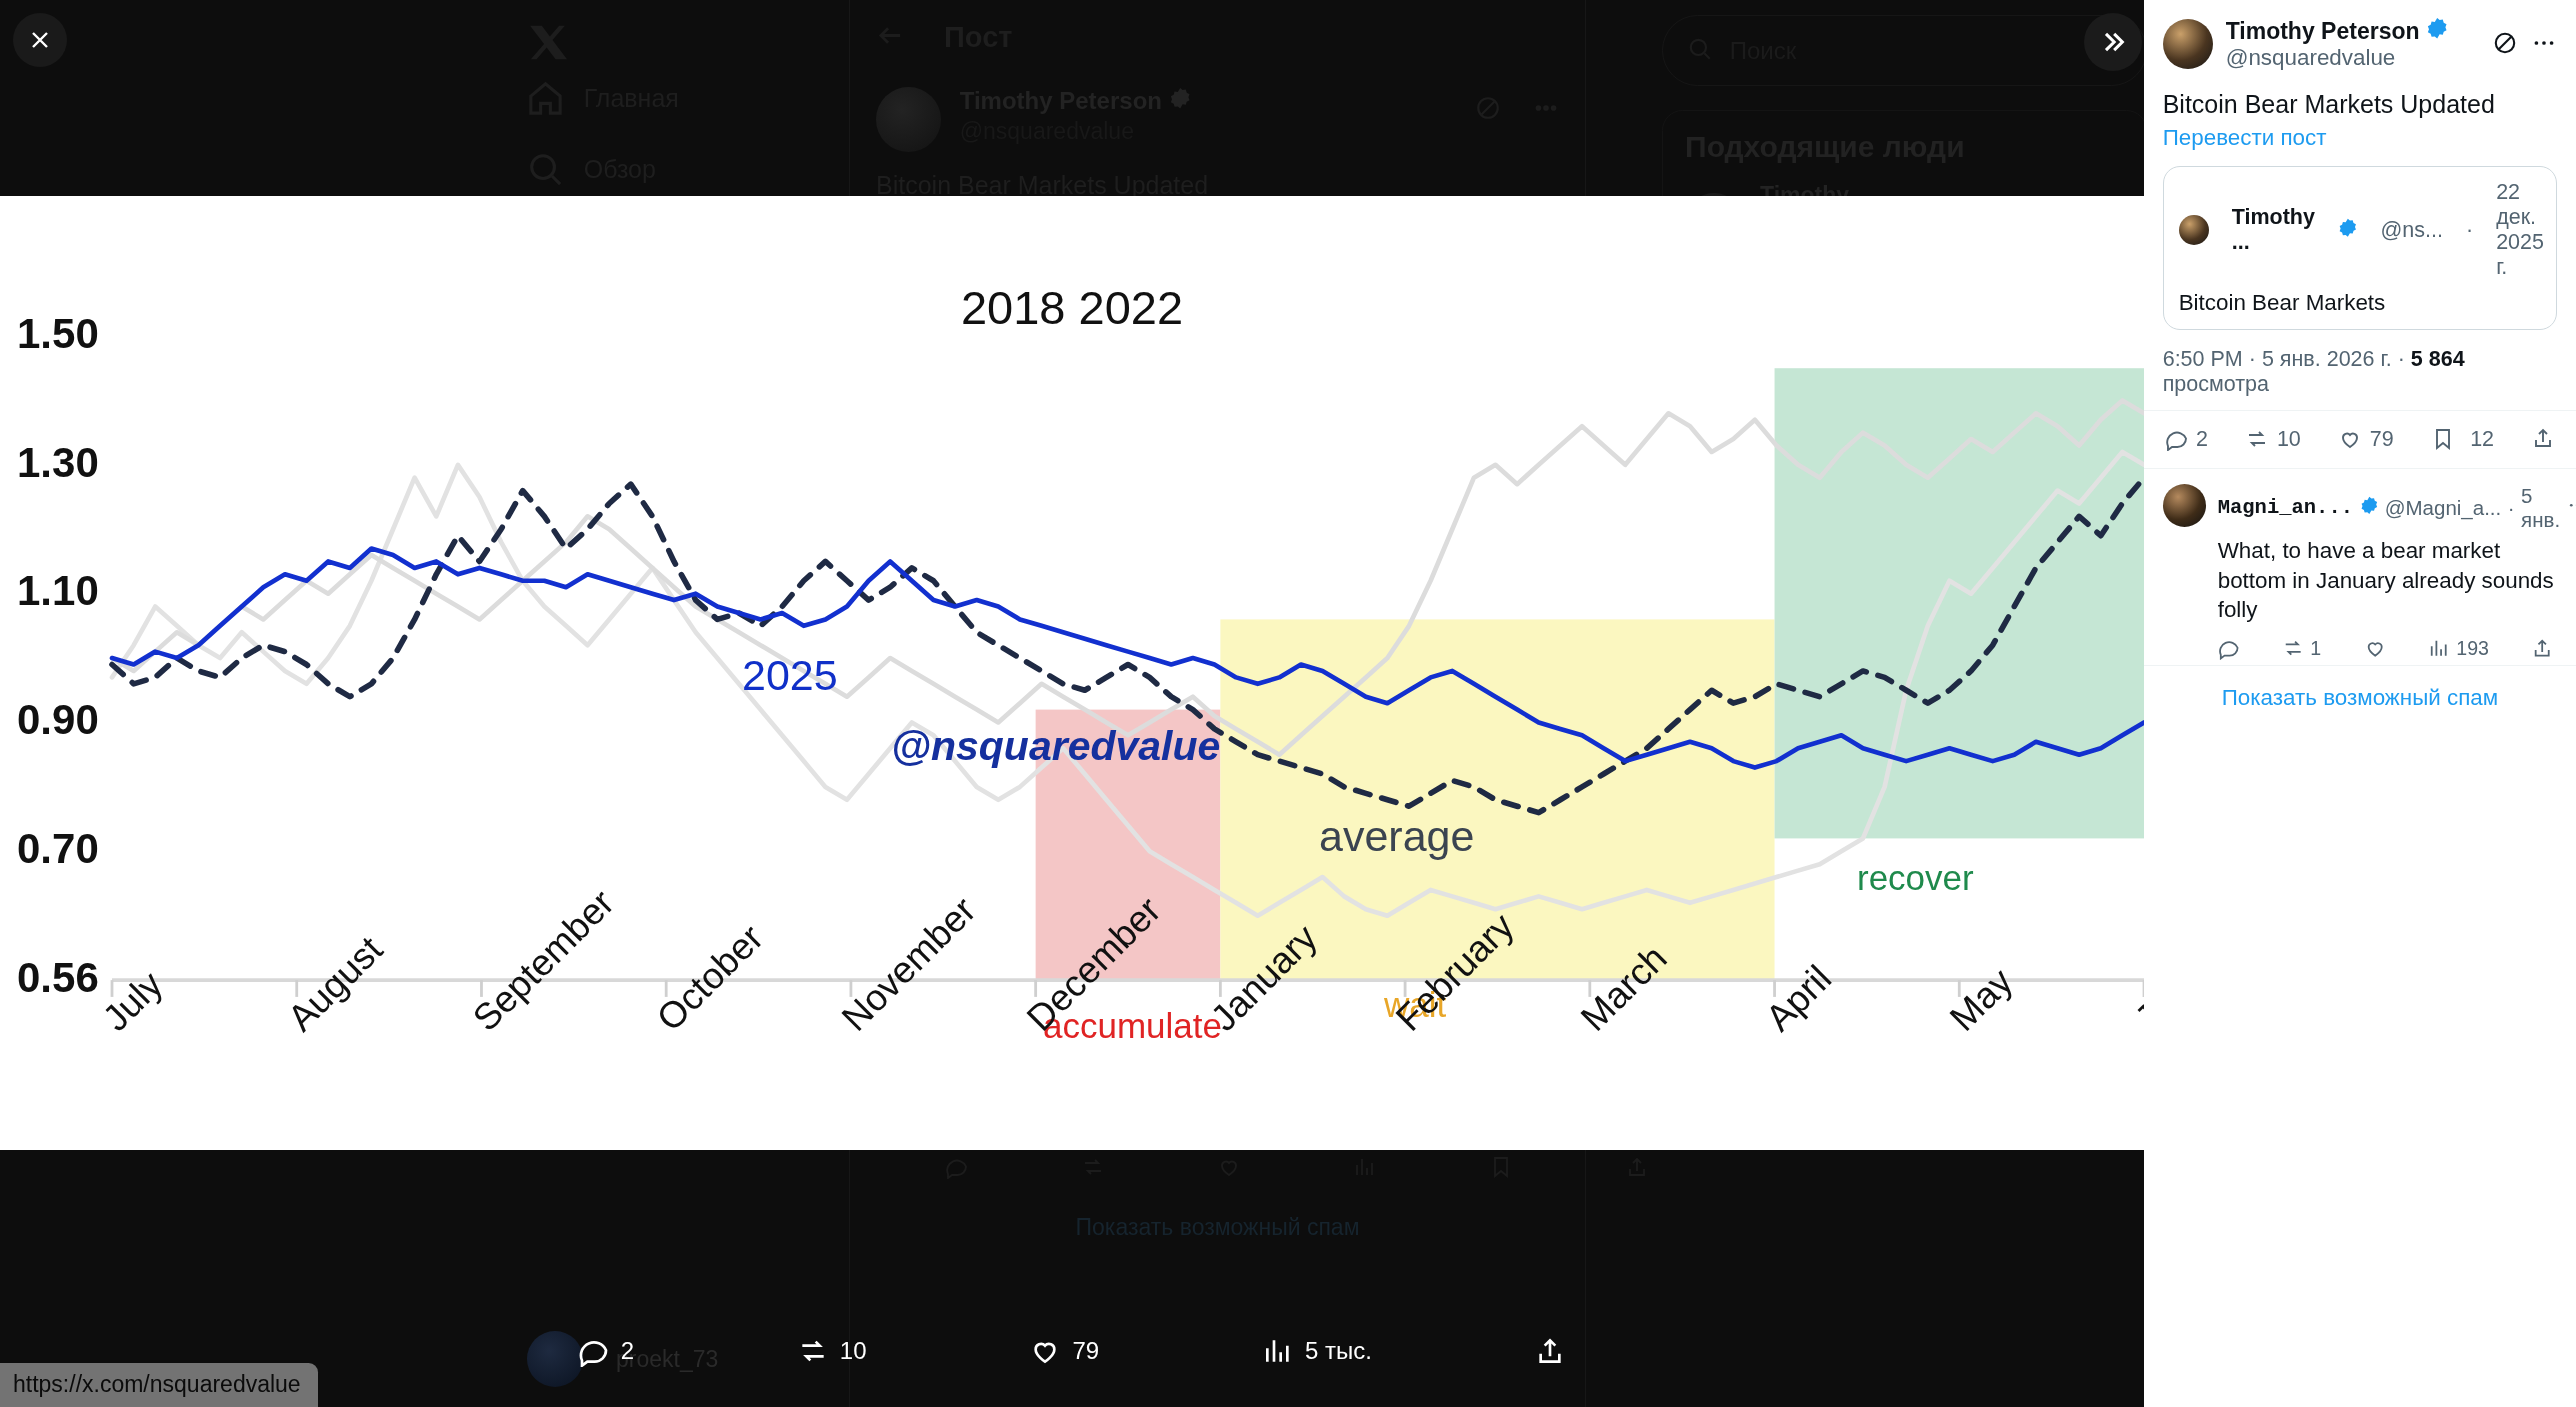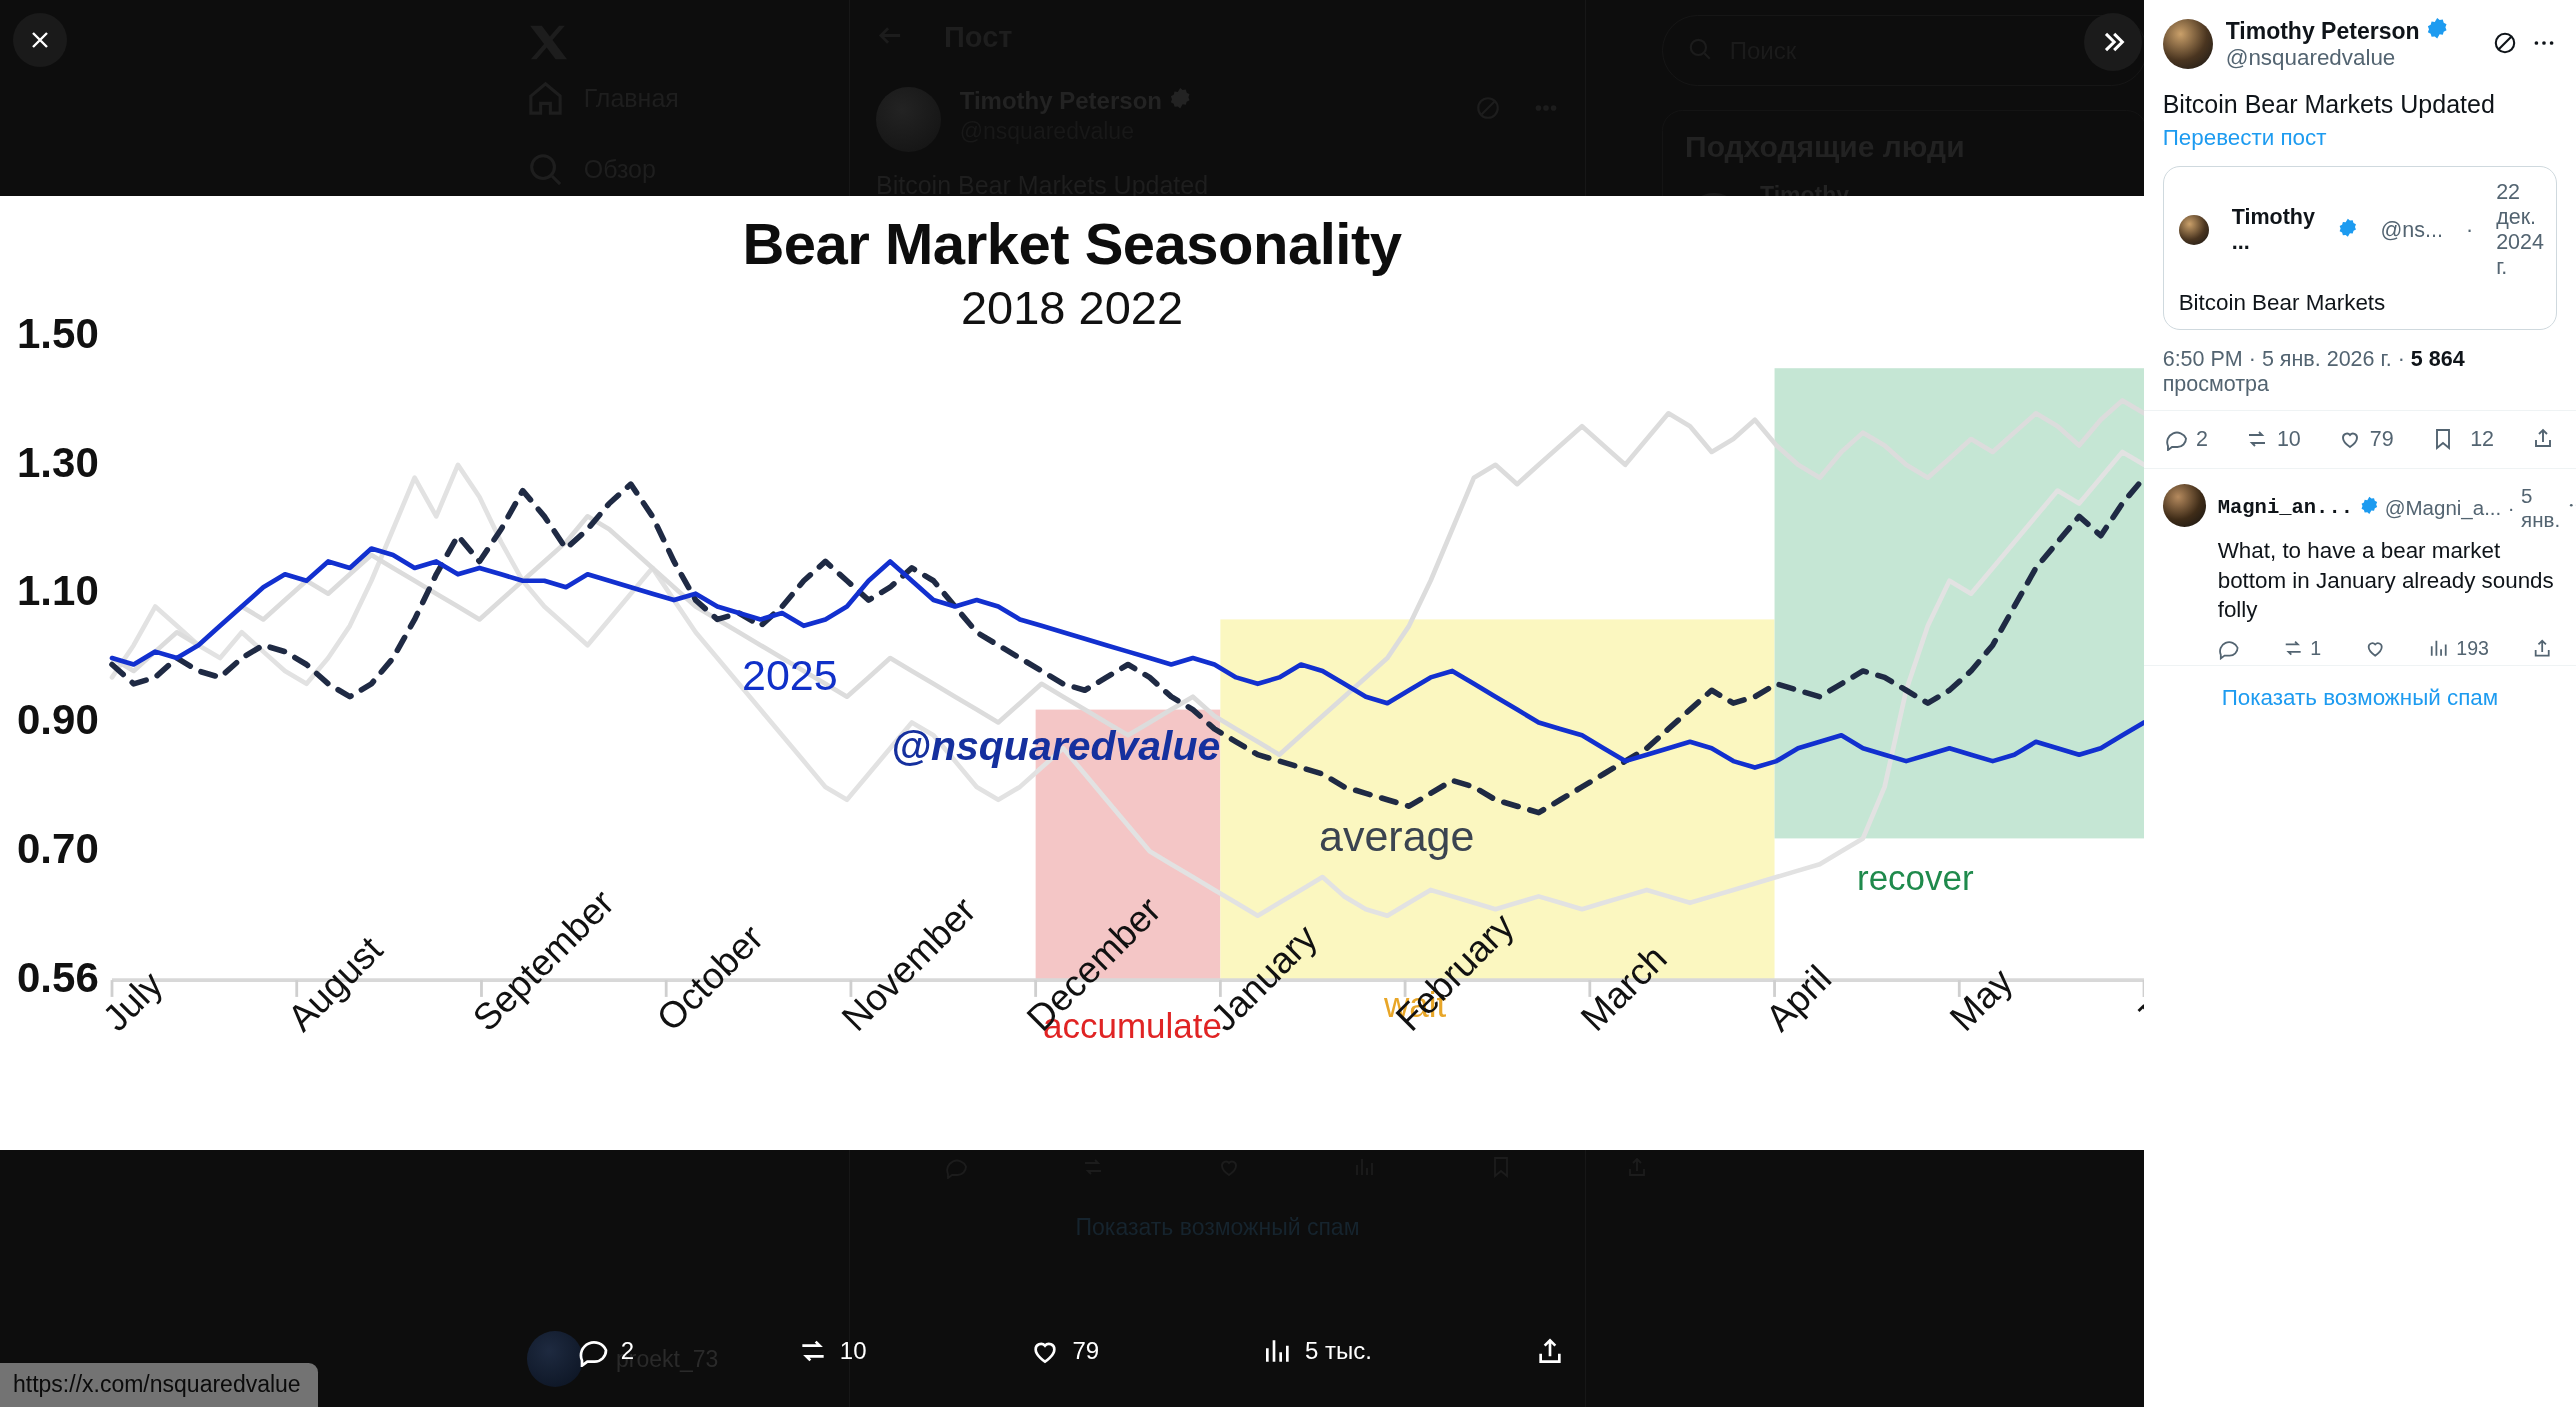--- a/index.html
+++ b/index.html
@@ -305,21 +305,20 @@
       </svg>
   </div>
 
   <div class="expand-btn">
     <svg viewBox="0 0 24 24">
         <path d="M6 5l7 7-7 7M13 5l7 7-7 7"></path>
       </svg>
   </div>
 
   <div class="chart-wrap">
-    <div class="ch-title">Bear Market Seasonality</div>
     <div class="ch-sub">2018  2022</div>
 
     <svg class="chart-svg" id="plot" viewBox="0 0 2297 1022" preserveAspectRatio="none">
         <rect x="1109.5454545454545" y="550.2" width="197.90909090909076" height="289.79999999999995" fill="#f4c6c6"></rect>
         <rect x="1307.4545454545453" y="453.59999999999997" width="593.727272727273" height="386.40000000000003" fill="#fbf7c0"></rect>
         <rect x="1901.1818181818182" y="184.5" width="395.81818181818176" height="503.70000000000005" fill="#c5e6d4"></rect>
         <path d="M120.0 515.7 L143.2 481.2 L166.3 439.8 L189.5 460.5 L212.6 481.2 L235.8 495.0 L259.0 467.4 L282.1 488.1 L305.3 508.8 L328.4 522.6 L351.6 495.0 L374.8 460.5 L397.9 412.2 L421.1 357.0 L444.2 301.8 L467.4 343.2 L490.6 288.0 L513.7 322.5 L536.9 370.8 L560.0 412.2 L583.2 439.8 L606.4 460.5 L629.5 481.2 L652.7 453.6 L675.8 426.0 L699.0 398.4 L722.1 432.9 L745.3 467.4 L768.5 495.0 L791.6 522.6 L814.8 550.2 L837.9 577.8 L861.1 605.4 L884.3 633.0 L907.4 646.8 L930.6 619.2 L953.7 591.6 L976.9 564.0 L1000.1 577.8 L1023.2 605.4 L1046.4 633.0 L1069.5 646.8 L1092.7 633.0 L1115.9 612.3 L1139.0 591.6 L1162.2 619.2 L1185.3 646.8 L1208.5 674.4 L1231.7 702.0 L1254.8 715.8 L1278.0 729.6 L1301.1 743.4 L1324.3 757.2 L1347.5 771.0 L1370.6 757.2 L1393.8 743.4 L1416.9 729.6 L1440.1 750.3 L1463.3 764.1 L1486.4 771.0 L1509.6 757.2 L1532.7 743.4 L1555.9 750.3 L1579.1 757.2 L1602.2 764.1 L1625.4 757.2 L1648.5 750.3 L1671.7 757.2 L1694.9 764.1 L1718.0 757.2 L1741.2 750.3 L1764.3 743.4 L1787.5 750.3 L1810.6 757.2 L1833.8 750.3 L1857.0 743.4 L1880.1 736.5 L1903.3 729.6 L1926.4 722.7 L1949.6 715.8 L1972.8 702.0 L1995.9 688.2 L2019.1 633.0 L2042.2 529.5 L2065.4 460.5 L2088.6 412.2 L2111.7 426.0 L2134.9 398.4 L2158.0 370.8 L2181.2 343.2 L2204.4 315.6 L2227.5 329.4 L2250.7 301.8 L2273.8 274.2 L2297.0 288.0" fill="none" stroke="#e2e2e2" stroke-width="5" stroke-linejoin="round" stroke-linecap="round"></path>
         <path d="M120.0 495.0 L143.2 508.8 L166.3 488.1 L189.5 467.4 L212.6 481.2 L235.8 460.5 L259.0 439.8 L282.1 453.6 L305.3 432.9 L328.4 412.2 L351.6 426.0 L374.8 405.3 L397.9 384.6 L421.1 398.4 L444.2 412.2 L467.4 426.0 L490.6 439.8 L513.7 453.6 L536.9 432.9 L560.0 412.2 L583.2 391.5 L606.4 370.8 L629.5 343.2 L652.7 357.0 L675.8 377.7 L699.0 398.4 L722.1 419.1 L745.3 439.8 L768.5 453.6 L791.6 467.4 L814.8 481.2 L837.9 495.0 L861.1 508.8 L884.3 522.6 L907.4 536.4 L930.6 515.7 L953.7 495.0 L976.9 508.8 L1000.1 522.6 L1023.2 536.4 L1046.4 550.2 L1069.5 564.0 L1092.7 543.3 L1115.9 522.6 L1139.0 536.4 L1162.2 550.2 L1185.3 564.0 L1208.5 577.8 L1231.7 564.0 L1254.8 550.2 L1278.0 536.4 L1301.1 557.1 L1324.3 570.9 L1347.5 584.7 L1370.6 598.5 L1393.8 577.8 L1416.9 557.1 L1440.1 536.4 L1463.3 515.7 L1486.4 495.0 L1509.6 460.5 L1532.7 412.2 L1555.9 357.0 L1579.1 301.8 L1602.2 288.0 L1625.4 308.7 L1648.5 288.0 L1671.7 267.3 L1694.9 246.6 L1718.0 267.3 L1741.2 288.0 L1764.3 260.4 L1787.5 232.8 L1810.6 246.6 L1833.8 274.2 L1857.0 260.4 L1880.1 239.7 L1903.3 267.3 L1926.4 288.0 L1949.6 301.8 L1972.8 274.2 L1995.9 253.5 L2019.1 267.3 L2042.2 288.0 L2065.4 301.8 L2088.6 281.1 L2111.7 260.4 L2134.9 274.2 L2158.0 253.5 L2181.2 232.8 L2204.4 246.6 L2227.5 267.3 L2250.7 239.7 L2273.8 219.0 L2297.0 232.8" fill="none" stroke="#dcdcdc" stroke-width="5" stroke-linejoin="round" stroke-linecap="round"></path>
         <path d="M120.0 501.9 L143.2 522.6 L166.3 515.7 L189.5 495.0 L212.6 508.8 L235.8 515.7 L259.0 495.0 L282.1 481.2 L305.3 488.1 L328.4 501.9 L351.6 522.6 L374.8 536.4 L397.9 522.6 L421.1 495.0 L444.2 453.6 L467.4 405.3 L490.6 363.9 L513.7 391.5 L536.9 357.0 L560.0 315.6 L583.2 343.2 L606.4 377.7 L629.5 357.0 L652.7 329.4 L675.8 308.7 L699.0 343.2 L722.1 391.5 L745.3 432.9 L768.5 453.6 L791.6 446.7 L814.8 460.5 L837.9 439.8 L861.1 412.2 L884.3 391.5 L907.4 412.2 L930.6 432.9 L953.7 419.1 L976.9 398.4 L1000.1 412.2 L1023.2 439.8 L1046.4 467.4 L1069.5 481.2 L1092.7 495.0 L1115.9 508.8 L1139.0 522.6 L1162.2 529.5 L1185.3 515.7 L1208.5 501.9 L1231.7 515.7 L1254.8 536.4 L1278.0 550.2 L1301.1 570.9 L1324.3 584.7 L1347.5 598.5 L1370.6 605.4 L1393.8 612.3 L1416.9 619.2 L1440.1 633.0 L1463.3 639.9 L1486.4 646.8 L1509.6 653.7 L1532.7 639.9 L1555.9 626.1 L1579.1 633.0 L1602.2 646.8 L1625.4 653.7 L1648.5 660.6 L1671.7 646.8 L1694.9 633.0 L1718.0 619.2 L1741.2 605.4 L1764.3 591.6 L1787.5 570.9 L1810.6 550.2 L1833.8 529.5 L1857.0 543.3 L1880.1 536.4 L1903.3 522.6 L1926.4 529.5 L1949.6 536.4 L1972.8 522.6 L1995.9 508.8 L2019.1 515.7 L2042.2 529.5 L2065.4 543.3 L2088.6 529.5 L2111.7 508.8 L2134.9 481.2 L2158.0 439.8 L2181.2 398.4 L2204.4 370.8 L2227.5 343.2 L2250.7 363.9 L2273.8 329.4 L2297.0 301.8" fill="none" stroke="#1f2a44" stroke-width="6" stroke-linejoin="round" stroke-linecap="round" stroke-dasharray="16 13"></path>
         <path d="M120.0 495.0 L143.2 501.9 L166.3 488.1 L189.5 495.0 L212.6 481.2 L235.8 460.5 L259.0 439.8 L282.1 419.1 L305.3 405.3 L328.4 412.2 L351.6 391.5 L374.8 398.4 L397.9 377.7 L421.1 384.6 L444.2 398.4 L467.4 391.5 L490.6 405.3 L513.7 398.4 L536.9 405.3 L560.0 412.2 L583.2 412.2 L606.4 419.1 L629.5 405.3 L652.7 412.2 L675.8 419.1 L699.0 426.0 L722.1 432.9 L745.3 426.0 L768.5 439.8 L791.6 446.7 L814.8 453.6 L837.9 446.7 L861.1 460.5 L884.3 453.6 L907.4 439.8 L930.6 412.2 L953.7 391.5 L976.9 412.2 L1000.1 432.9 L1023.2 439.8 L1046.4 432.9 L1069.5 439.8 L1092.7 453.6 L1115.9 460.5 L1139.0 467.4 L1162.2 474.3 L1185.3 481.2 L1208.5 488.1 L1231.7 495.0 L1254.8 501.9 L1278.0 495.0 L1301.1 501.9 L1324.3 515.7 L1347.5 522.6 L1370.6 515.7 L1393.8 501.9 L1416.9 508.8 L1440.1 522.6 L1463.3 536.4 L1486.4 543.3 L1509.6 529.5 L1532.7 515.7 L1555.9 508.8 L1579.1 522.6 L1602.2 536.4 L1625.4 550.2 L1648.5 564.0 L1671.7 570.9 L1694.9 577.8 L1718.0 591.6 L1741.2 605.4 L1764.3 598.5 L1787.5 591.6 L1810.6 584.7 L1833.8 591.6 L1857.0 605.4 L1880.1 612.3 L1903.3 605.4 L1926.4 591.6 L1949.6 584.7 L1972.8 577.8 L1995.9 591.6 L2019.1 598.5 L2042.2 605.4 L2065.4 598.5 L2088.6 591.6 L2111.7 598.5 L2134.9 605.4 L2158.0 598.5 L2181.2 584.7 L2204.4 591.6 L2227.5 598.5 L2250.7 591.6 L2273.8 577.8 L2297.0 564.0" fill="none" stroke="#1230cf" stroke-width="5" stroke-linejoin="round" stroke-linecap="round"></path>
@@ -420,21 +419,21 @@
         <div style="width:30px;height:30px;border-radius:50%;flex:none;
                     background:radial-gradient(circle at 35% 30%,#caa06a,#4a3520 55%,#141414);"></div>
         <span style="font-weight:700;color:#0f1419;">Timothy ...</span>
         <span>
           <svg viewBox="0 0 24 24" width="19.6" height="19.6" fill="#1d9bf0">
               <path d="M12 1l2.6 2.2 3.4-.4 1 3.3 3 1.6-1.2 3.2 1.2 3.2-3 1.6-1 3.3-3.4-.4L12 23l-2.6-2.2-3.4.4-1-3.3-3-1.6L3.2 13 2 9.8l3-1.6 1-3.3 3.4.4L12 1z"></path>
             </svg>
         </span>
         <span style="color:#536471;">@ns...</span>
         <span style="color:#536471;">·</span>
-        <span style="color:#536471;">22 дек. 2024 г.</span>
+        <span style="color:#536471;">22 дек. 2025 г.</span>
       </div>
       <div style="font-size:22.4px;color:#0f1419;margin-top:9.3px;">Bitcoin Bear Markets</div>
     </div>
 
     <div style="font-size:21.5px;color:#536471;padding:17px 18.7px 13px 18.7px;border-bottom:0.9px solid #eff3f4;">
       <span>6:50 PM</span> ·
       <span>5 янв. 2026 г.</span> ·
       <b style="color:#0f1419;">5 864</b>
       <span>просмотра</span>
     </div>

